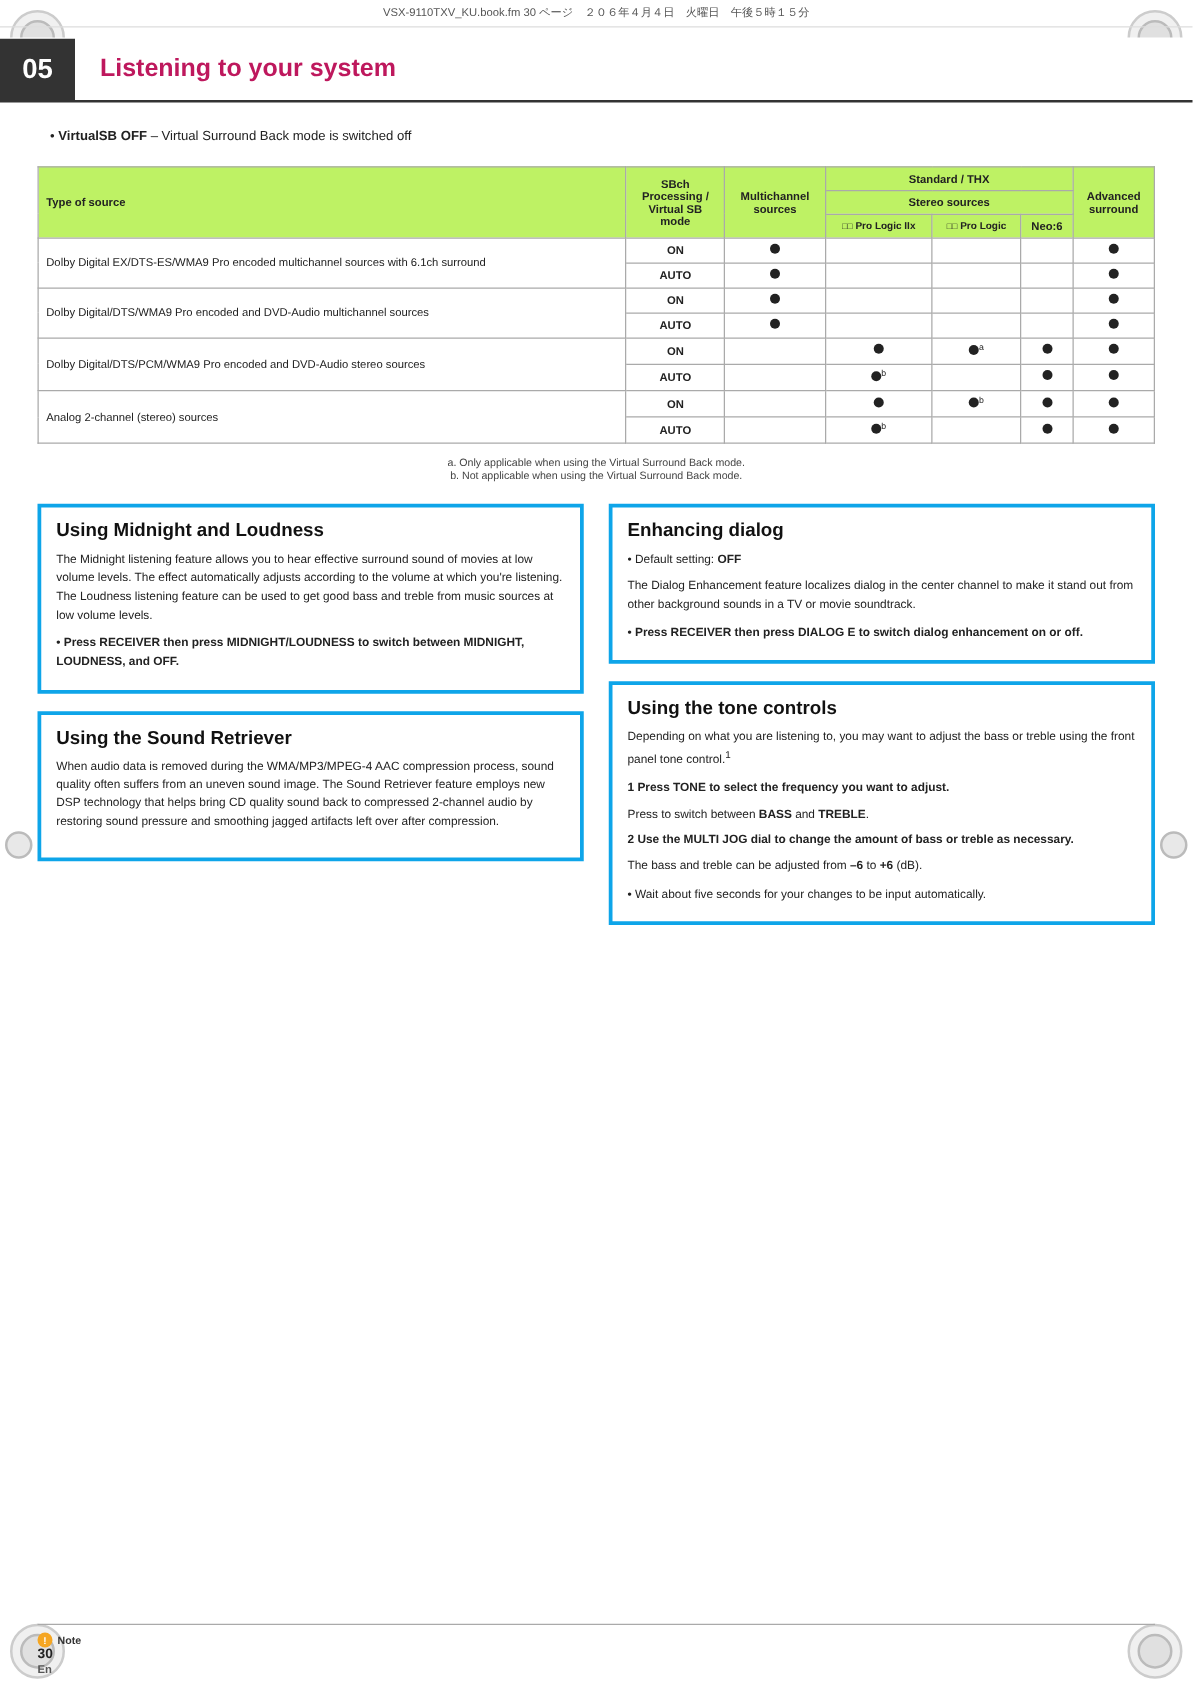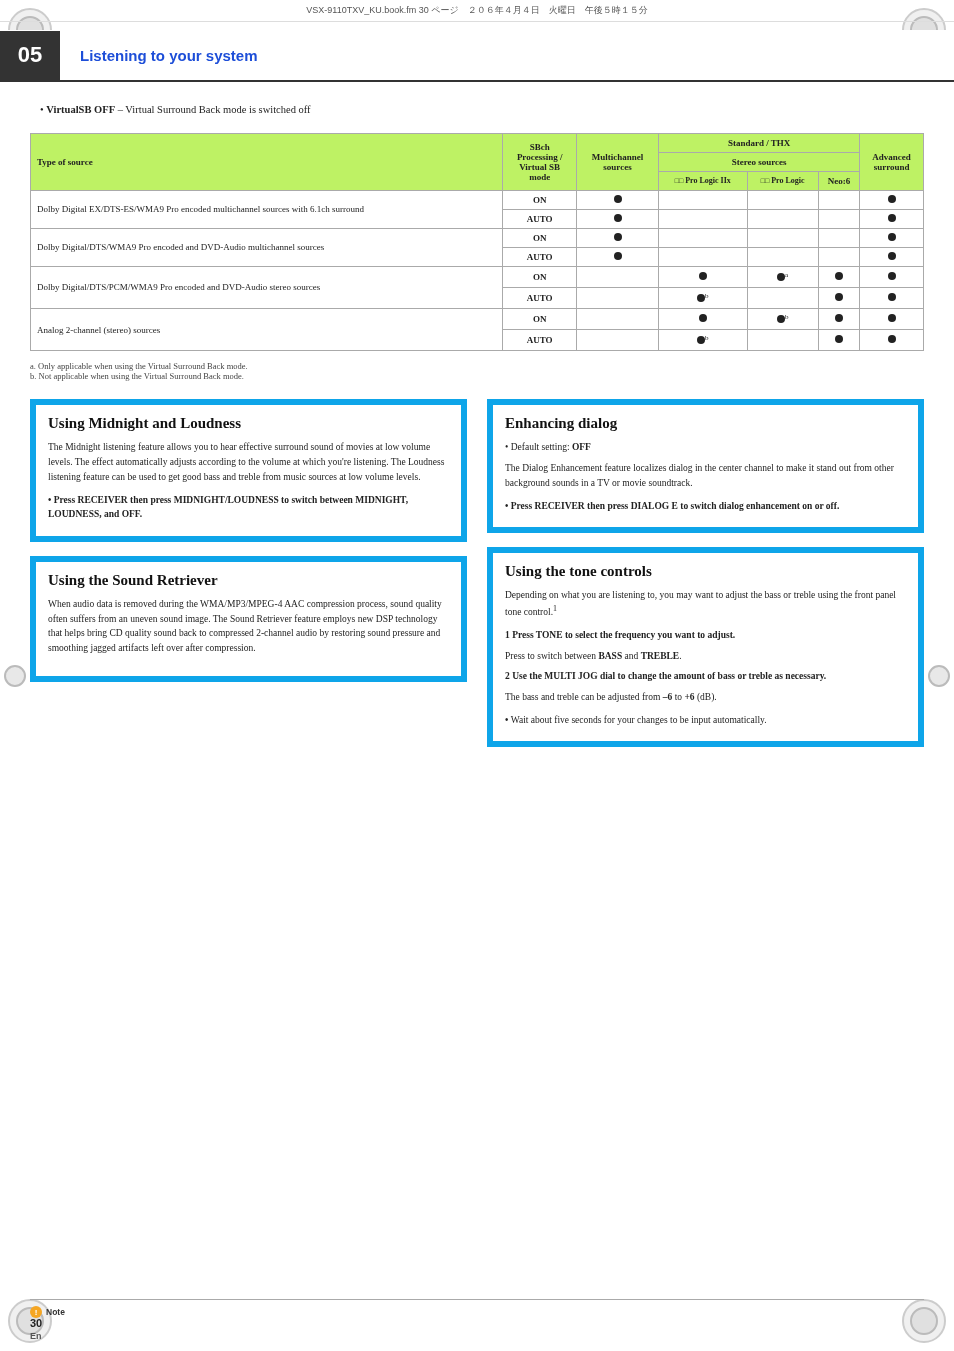--- a/index.html
+++ b/index.html
@@ -76,34 +76,33 @@
       color: #fff;
       font-size: 22px;
       font-weight: bold;
       width: 60px;
       height: 49px;
       display: flex;
       align-items: center;
       justify-content: center;
     }
     .chapter-title {
-      font-size: 15px;
+      font-size: 20px;
       font-weight: bold;
       margin-left: 20px;
-      color: #1d4ed8;
+      color: #be185d;
     }
 
     
     .main-content {
       position: absolute;
       top: 82px;
       left: 30px;
       right: 30px;
       bottom: 60px;
-      font-family: Liberation Serif, serif;
     }
 
     
     .intro-text {
       margin-top: 20px;
       margin-bottom: 15px;
       font-size: 10.5px;
       line-height: 1.5;
       padding-left: 10px;
     }
@@ -144,34 +143,35 @@
       border-radius: 50%;
     }
     .superscript { font-size: 7px; vertical-align: super; }
 
     
     .footnotes {
       font-size: 8.5px;
       color: #444;
       margin-top: 6px;
       margin-bottom: 18px;
+      text-align: center;
     }
 
     
     .two-col {
       display: flex;
       gap: 20px;
       margin-top: 10px;
     }
     .col-left { flex: 1; }
     .col-right { flex: 1; }
 
     
     .section-box {
-      border: 6px solid #0ea5e9;
+      border: 3px solid #0ea5e9;
       padding: 10px 12px 14px 12px;
       margin-bottom: 14px;
       background: #fff;
     }
     .section-title {
       font-size: 15px;
       font-weight: bold;
       margin-bottom: 8px;
       color: #111;
     }

